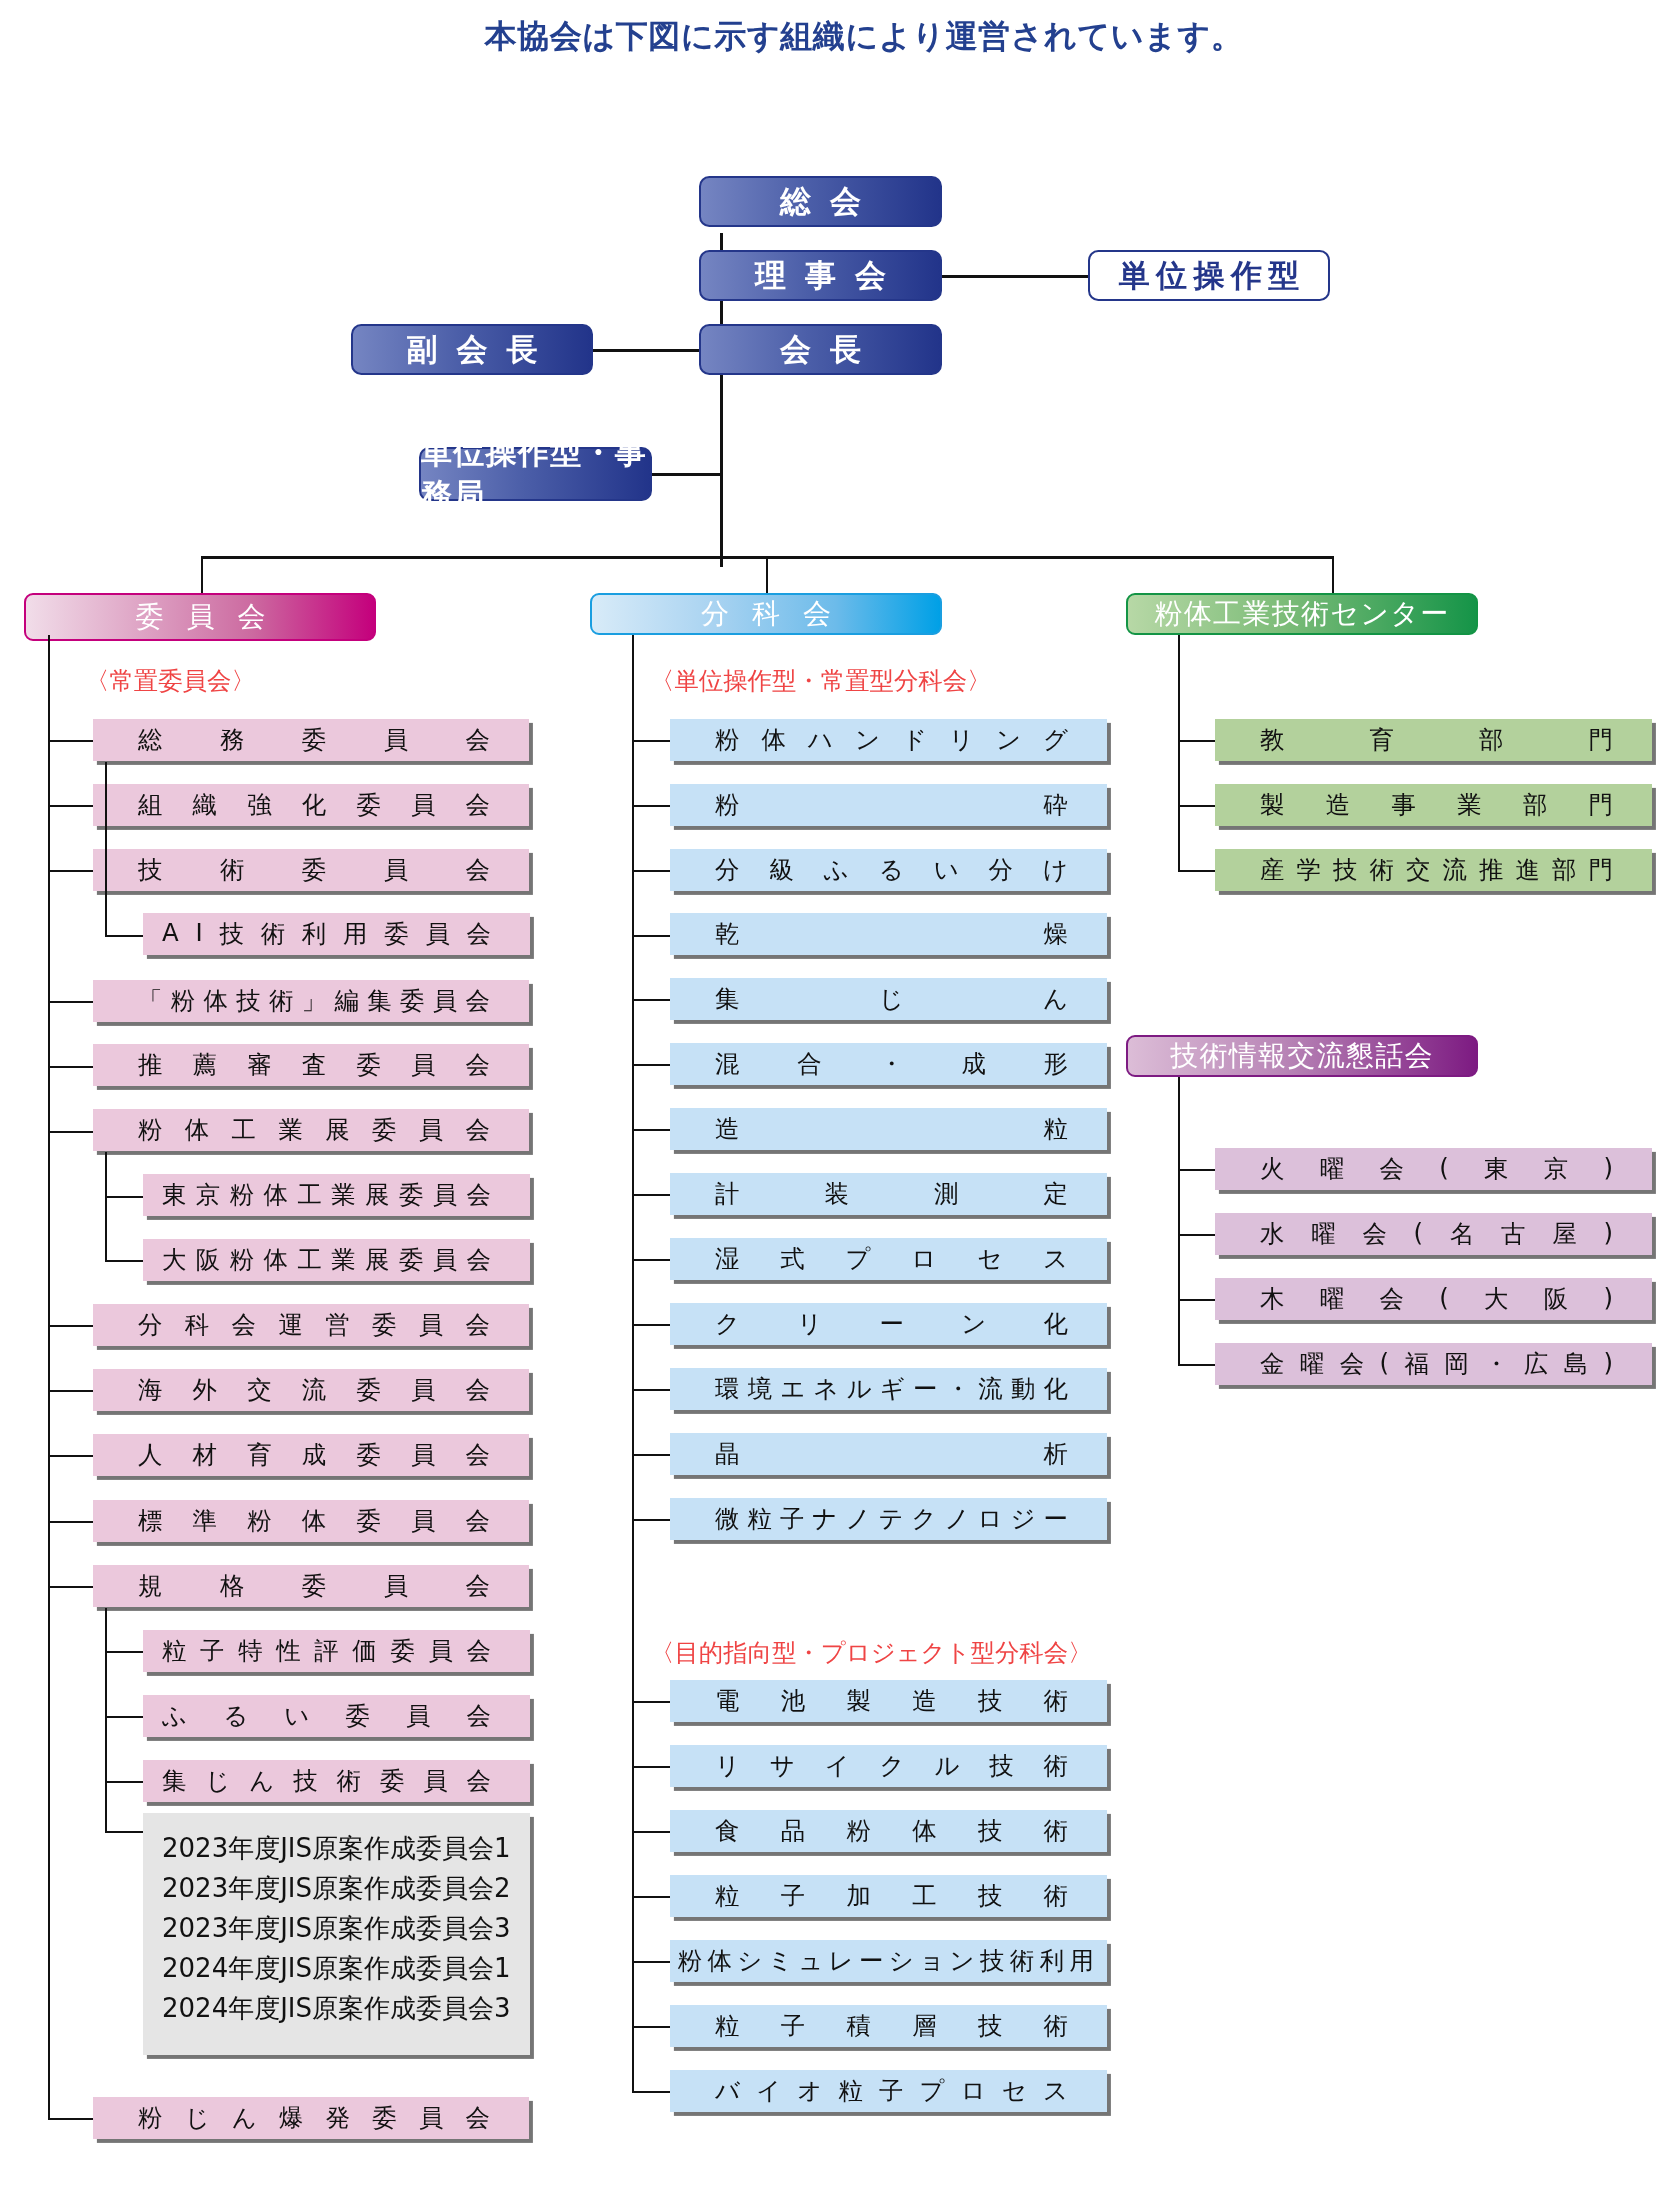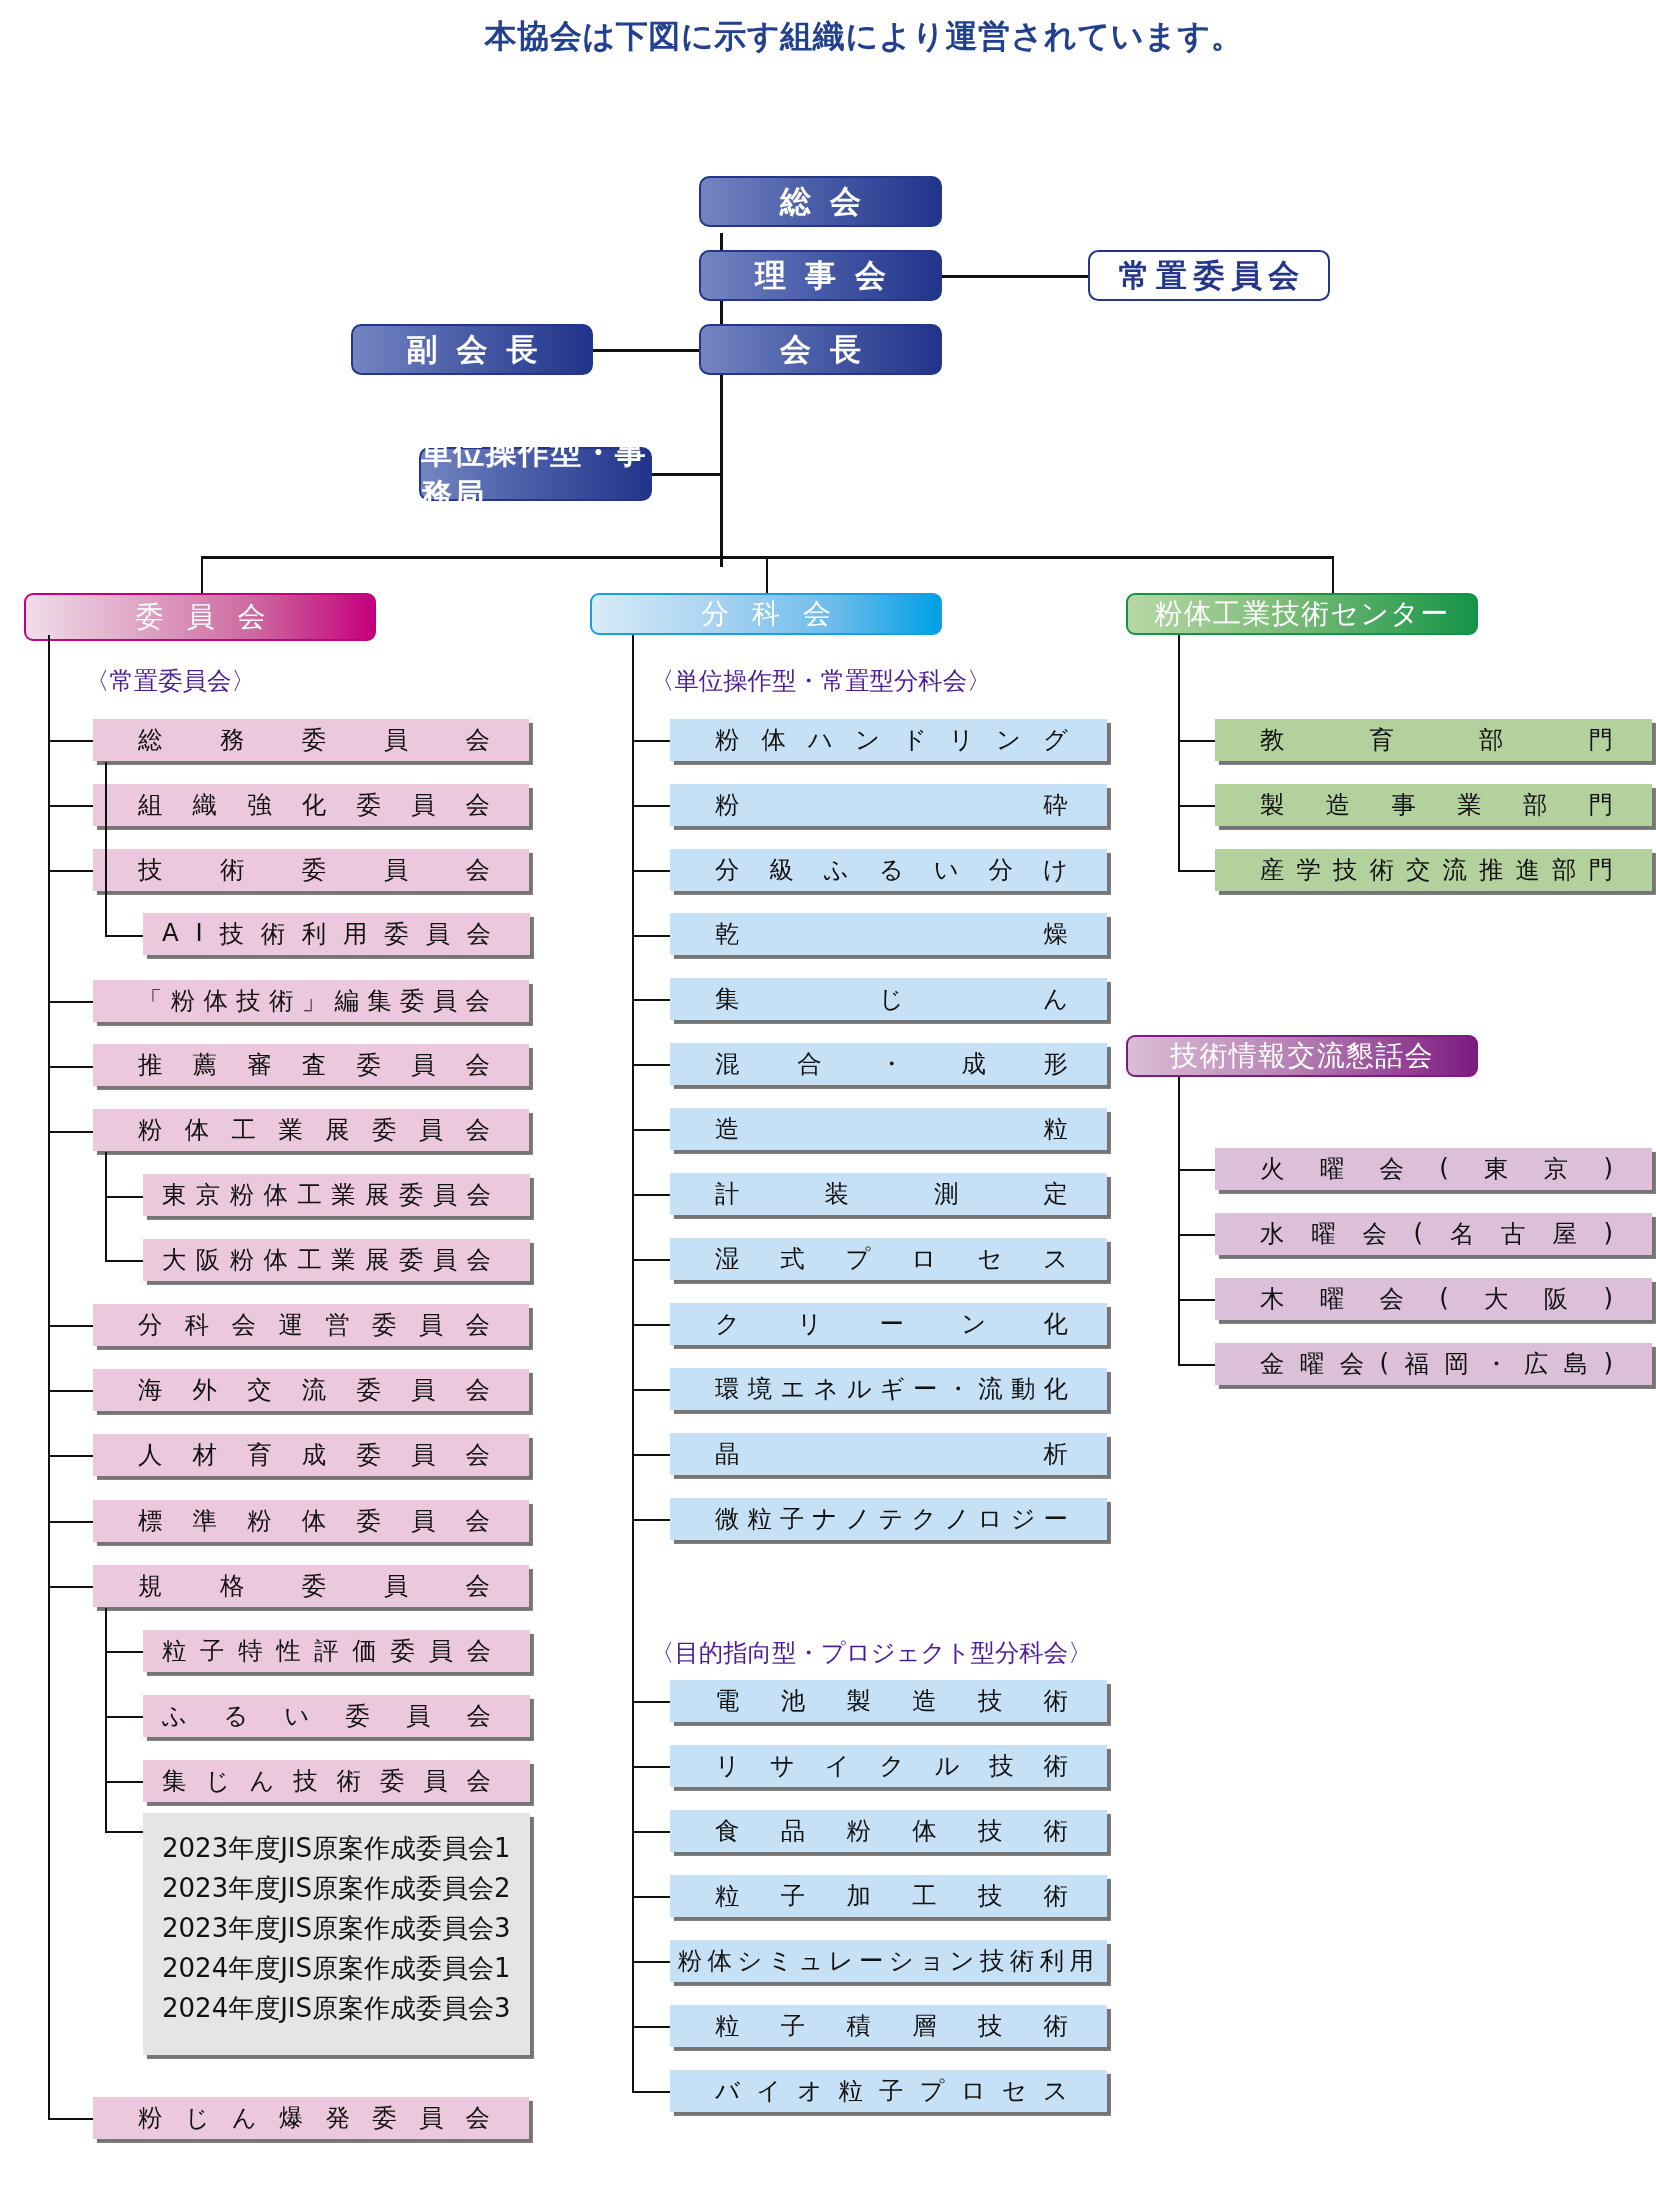--- a/index.html
+++ b/index.html
@@ -15,21 +15,21 @@
   .hbox.wide .t{letter-spacing:1.3px;padding-left:0;}
   .hbox.outline{background:#fff;color:#24368a;}
   .sect{position:absolute;box-sizing:border-box;border-radius:9px;display:flex;align-items:center;justify-content:center;
     color:#fff;font-size:28px;}
   .sect.pink{border:2.6px solid #c4007c;background:linear-gradient(90deg,#f1dde9 0%,#e0a9c8 30%,#cc6aa0 65%,#c4007c 100%);}
   .sect.blue{border:2.6px solid #1a9ee0;background:linear-gradient(90deg,#d8ebf8 0%,#a9d3f1 35%,#6cbbea 70%,#00a0e6 100%);}
   .sect.green{border:2.6px solid #139445;background:linear-gradient(90deg,#b7d8a6 0%,#7cbc78 45%,#159448 100%);}
   .sect.purple{border:2.6px solid #7d1b82;background:linear-gradient(90deg,#dcbdd7 0%,#b885b6 45%,#7d1b82 100%);}
   .sect .t{letter-spacing:1.3px;}
   .sect.spaced .t{letter-spacing:23px;padding-left:23px;}
-  .sub{position:absolute;font-size:24.4px;color:#4c1d95;white-space:nowrap;}
+  .sub{position:absolute;font-size:24.4px;color:#ef4444;white-space:nowrap;}
   .item{position:absolute;box-sizing:border-box;height:42px;display:flex;align-items:center;
     font-size:24.4px;box-shadow:3.9px 3.9px 0 #757575;padding:0 39px 0 45px;}
   .item .t{width:100%;display:flex;justify-content:space-between;}
   .item .t span{display:inline-block;}
   .item.pink{background:#ebc8dc;}
   .item.blue{background:#c6e1f6;}
   .item.green{background:#b3d19c;}
   .item.lav{background:#dcc0da;}
   .jis{position:absolute;box-sizing:border-box;background:#e5e5e5;box-shadow:3.9px 3.9px 0 #757575;
     padding:15.4px 0 0 19px;font-size:26px;line-height:40px;}
@@ -48,21 +48,21 @@
 <div class="line" style="left:766px;top:556px;width:1.9px;height:39px;"></div>
 <div class="line" style="left:1332px;top:556px;width:1.9px;height:39px;"></div>
 
 <div class="hbox" style="left:699px;top:176px;width:243px;height:51px;">
   <span class="t">総会</span>
   </div>
 <div class="hbox" style="left:699px;top:250px;width:243px;height:51px;">
   <span class="t">理事会</span>
   </div>
 <div class="hbox outline" style="left:1088px;top:250px;width:242px;height:51px;">
-  <span class="t" style="letter-spacing:6.4px;padding-left:6.4px;">常置委員会</span>
+  <span class="t" style="letter-spacing:6.4px;padding-left:6.4px;">単位操作型</span>
   </div>
 <div class="hbox" style="left:351px;top:324px;width:242px;height:51px;">
   <span class="t">副会長</span>
   </div>
 <div class="hbox" style="left:699px;top:324px;width:243px;height:51px;">
   <span class="t">会長</span>
   </div>
 <div class="hbox wide" style="left:419px;top:447px;width:233px;height:54px;">
   <span class="t">単位操作型・事務局</span>
   </div>

